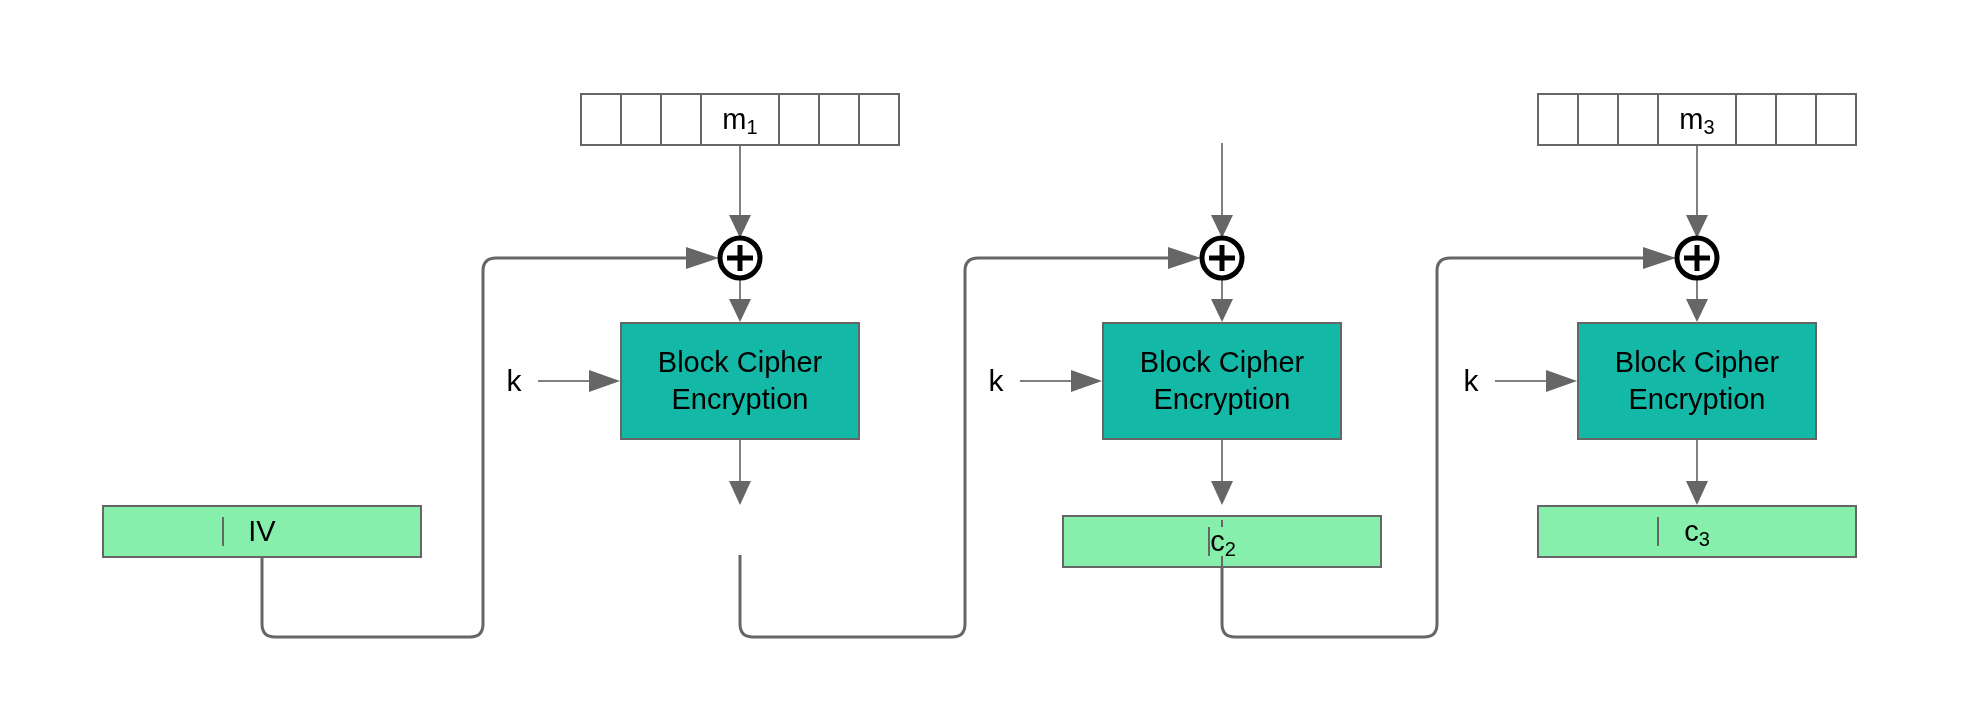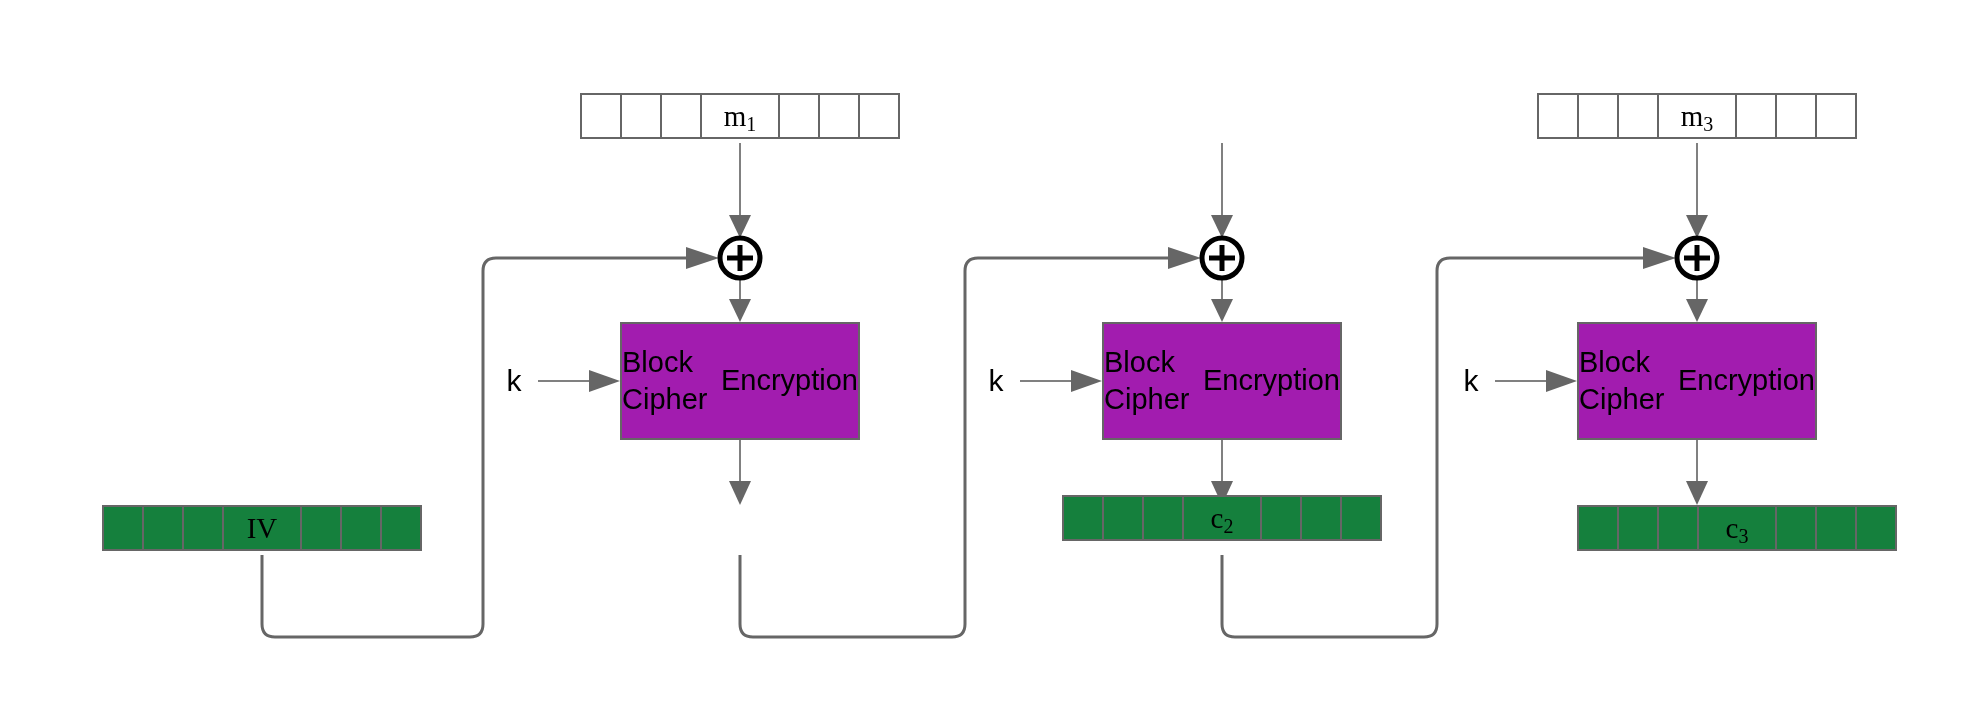--- a/index.html
+++ b/index.html
@@ -18,28 +18,27 @@
   .wires {
     position: absolute;
     left: 0; top: 0;
     width: 1968px;
     height: 712px;
   }
   
   .seg-block {
     position: absolute;
     width: 320px;
-    height: 46px;
+    height: 53px;
     border: 2px solid #666666;
     box-sizing: border-box;
     display: flex;
     background: #ffffff;
-    font-family: Liberation Serif, serif;
-  }
-  .seg-block.blue { background: #15803d; }
+  }
+  .seg-block.blue { background: #86efac; align-items: center; }
   .seg-block .cell {
     flex: 1 1 0;
     border-left: 2px solid #666666;
   }
   .seg-block .cell:first-child { border-left: none; }
   .seg-block .cell.wide {
     flex: 2 2 0;
     display: flex;
     align-items: center;
     justify-content: center;
@@ -55,25 +54,26 @@
     line-height: 0;
     vertical-align: -0.25em;
   }
   
   .cipher-box {
     position: absolute;
     width: 240px;
     height: 118px;
     border: 2px solid #666666;
     box-sizing: border-box;
-    background: #a21caf;
-    display: flex;
+    background: #14b8a6;
+    display: flex;
+    flex-direction: column;
     align-items: center;
     justify-content: center;
-    text-align: left;
+    text-align: right;
     font-size: 29px;
     color: #000000;
     line-height: 1.28;
   }
   
   .key-label {
     position: absolute;
     width: 60px;
     height: 40px;
     display: flex;
@@ -176,21 +176,21 @@
 
 
 
   <div class="key-label" style="left:966px; top:361px;">k</div>
 
   <div class="cipher-box" style="left:1102px; top:322px;">
     <div>Block Cipher</div>
     <div>Encryption</div>
   </div>
 
-  <div class="seg-block blue" style="left:1062px; top:495px;">
+  <div class="seg-block blue" style="left:1062px; top:515px;flex-direction:column;">
     <div class="cell"></div>
     <div class="cell"></div>
     <div class="cell"></div>
     <div class="cell wide">
       <span class="block-label"><span>c</span><sub>2</sub></span>
     </div>
     <div class="cell"></div>
     <div class="cell"></div>
     <div class="cell"></div>
   </div>
@@ -207,21 +207,21 @@
     <div class="cell"></div>
   </div>
 
   <div class="key-label" style="left:1441px; top:361px;">k</div>
 
   <div class="cipher-box" style="left:1577px; top:322px;">
     <div>Block Cipher</div>
     <div>Encryption</div>
   </div>
 
-  <div class="seg-block blue" style="left:1537px; top:505px;margin-left:40px;">
+  <div class="seg-block blue" style="left:1537px; top:505px;">
     <div class="cell"></div>
     <div class="cell"></div>
     <div class="cell"></div>
     <div class="cell wide">
       <span class="block-label"><span>c</span><sub>3</sub></span>
     </div>
     <div class="cell"></div>
     <div class="cell"></div>
     <div class="cell"></div>
   </div>

